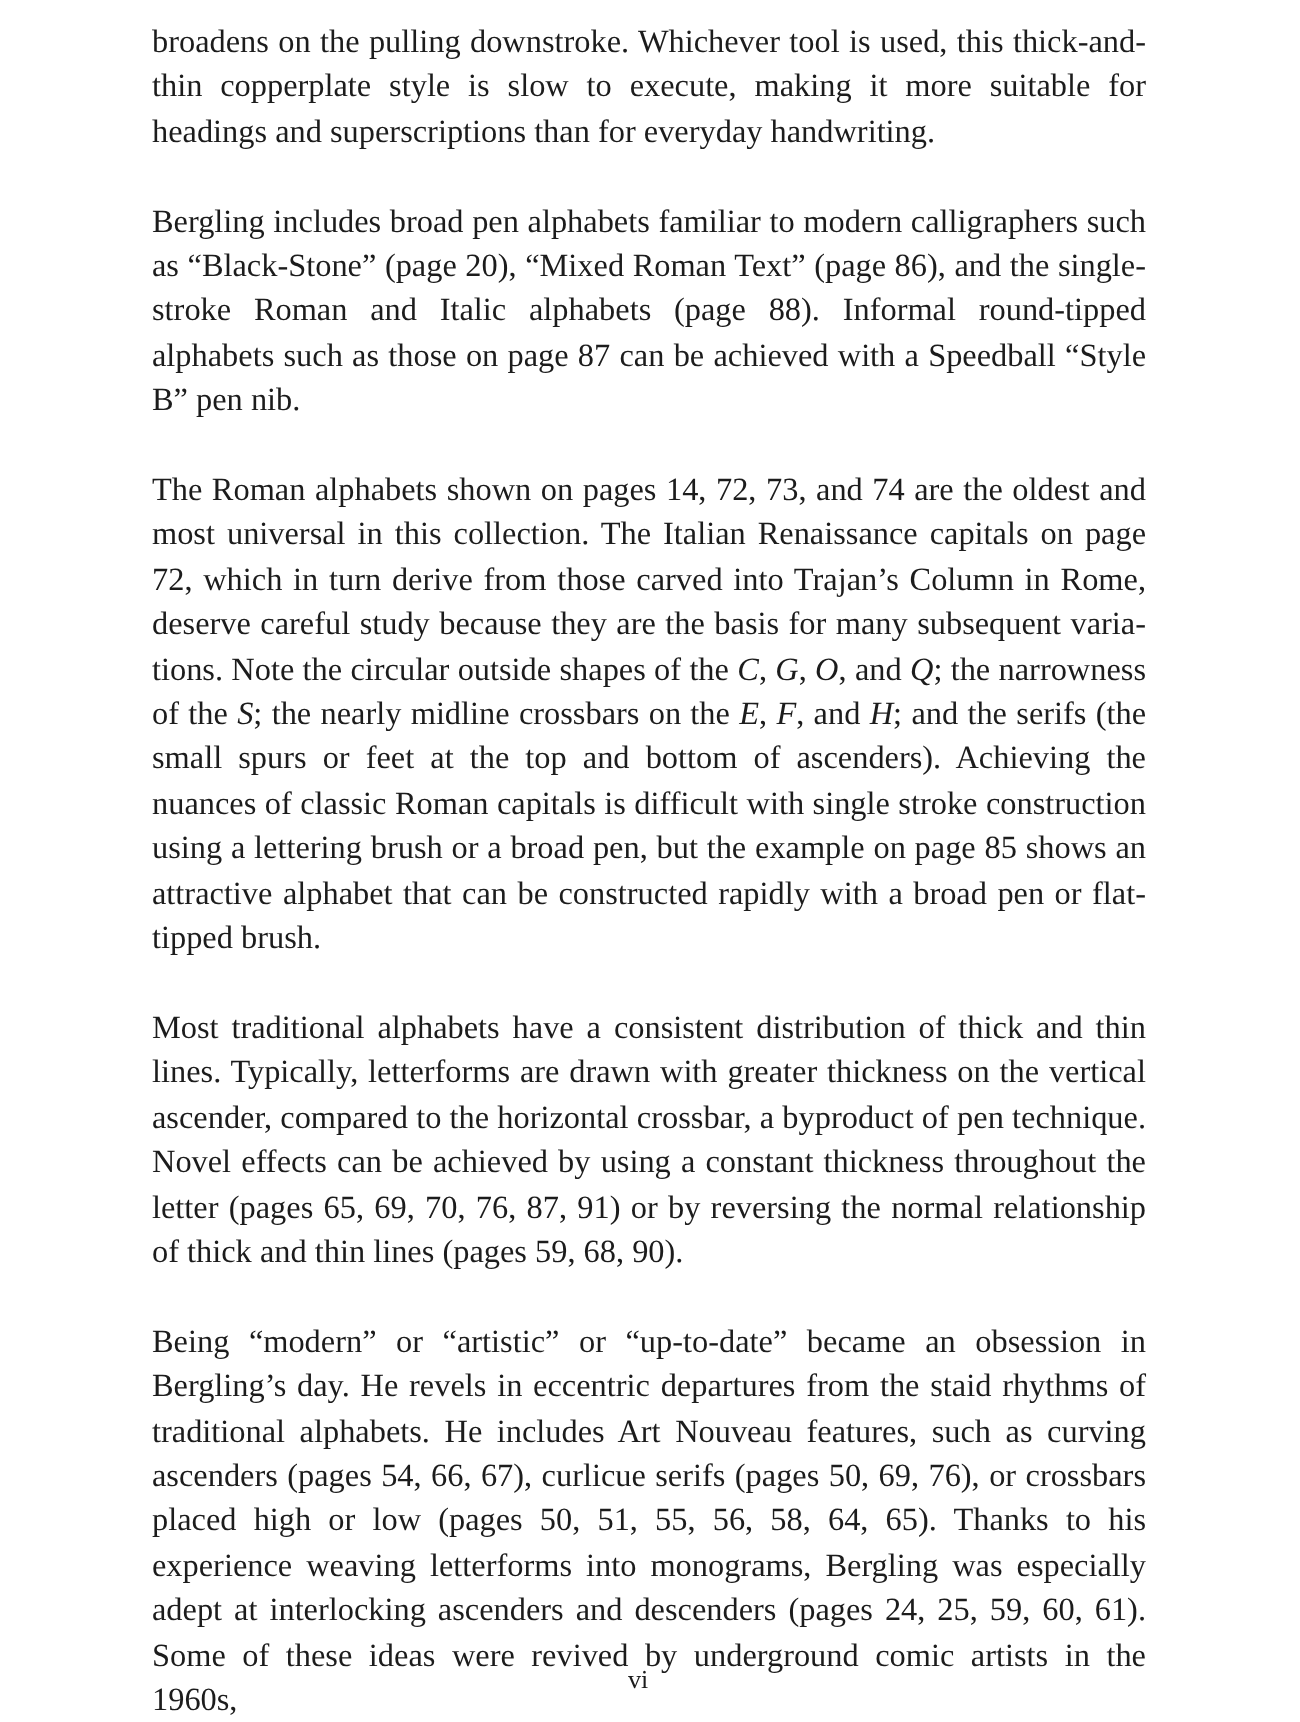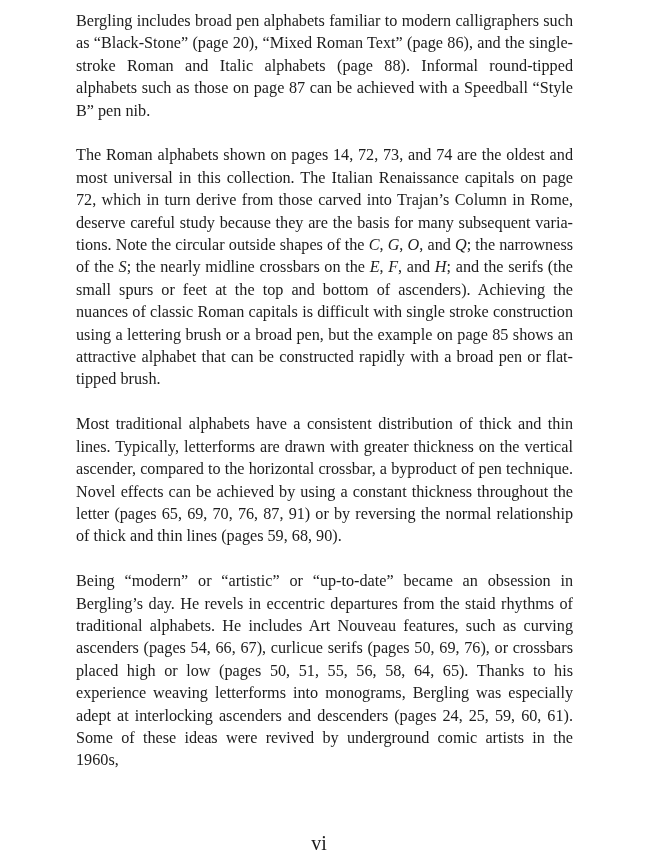--- a/index.html
+++ b/index.html
@@ -20,27 +20,28 @@
       hyphens: manual;
     }
     .para.last { margin-bottom: 16px; text-align: justify; text-align-last: justify; }
     i { font-style: italic; }
     .folio {
       position: absolute;
       left: 0; right: 12px;
       top: 832px;
       text-align: center;
       font-family: "Liberation Serif", "DejaVu Serif", serif;
-      font-size: 20px;
+      font-size: 13px;
       color: #1c1c1c;
     }
   </style>
 </head>
 <body>
 
 <div class="page">
+  <p class="para">broadens on the pulling downstroke. Whichever tool is used, this thick-and-thin copperplate style is slow to execute, making it more suitable for headings and superscriptions than for everyday handwriting.</p>
   <p class="para">Bergling includes broad pen alphabets familiar to modern calligraphers such as “Black-Stone” (page 20), “Mixed Roman Text” (page 86), and the single-stroke Roman and Italic alphabets (page 88). Informal round-tipped alphabets such as those on page 87 can be achieved with a Speedball “Style B” pen nib.</p>
   <p class="para"><span>The Roman alphabets shown on pages 14, 72, 73, and 74 are the oldest and most universal in this collection. The Italian Renaissance capitals on page 72, which in turn derive from those carved into Trajan’s Column in Rome, deserve careful study because they are the basis for many subsequent varia­tions. Note the circular outside shapes of the </span><i>C</i><span>, </span><i>G</i><span>, </span><i>O</i><span>, and </span><i>Q</i><span>; the narrow­ness of the </span><i>S</i><span>; the nearly midline crossbars on the </span><i>E</i><span>, </span><i>F</i><span>, and </span><i>H</i><span>; and the serifs (the small spurs or feet at the top and bottom of ascenders). Achieving the nuances of classic Roman capitals is difficult with single stroke construction using a lettering brush or a broad pen, but the example on page 85 shows an attractive alphabet that can be constructed rapidly with a broad pen or flat-tipped brush.</span></p>
   <p class="para">Most traditional alphabets have a consistent distribution of thick and thin lines. Typically, letterforms are drawn with greater thickness on the vertical ascender, compared to the horizontal crossbar, a byproduct of pen technique. Novel effects can be achieved by using a constant thickness throughout the letter (pages 65, 69, 70, 76, 87, 91) or by reversing the normal relationship of thick and thin lines (pages 59, 68, 90).</p>
   <p class="para last">Being “modern” or “artistic” or “up-to-date” became an obsession in Bergling’s day. He revels in eccentric departures from the staid rhythms of traditional alphabets. He includes Art Nouveau features, such as curving ascenders (pages 54, 66, 67), curlicue serifs (pages 50, 69, 76), or crossbars placed high or low (pages 50, 51, 55, 56, 58, 64, 65). Thanks to his experience weaving letterforms into monograms, Bergling was especially adept at interlocking ascenders and descenders (pages 24, 25, 59, 60, 61). Some of these ideas were revived by underground comic artists in the 1960s,</p>
 </div>
 
 <div class="folio">vi</div>
 
 </body></html>

